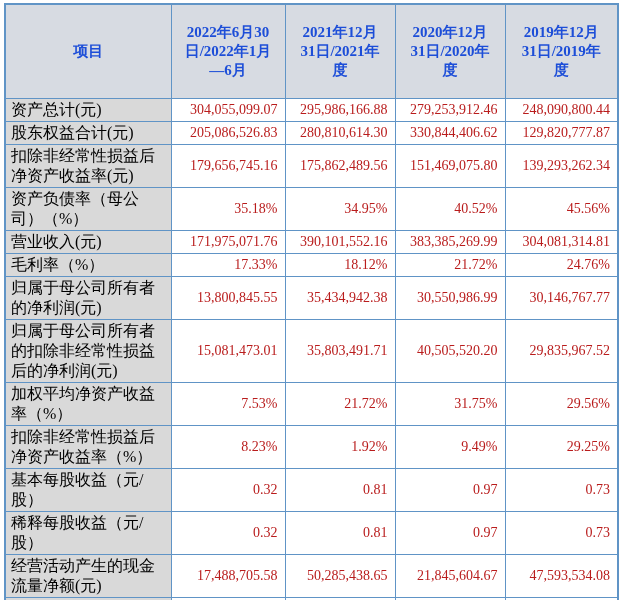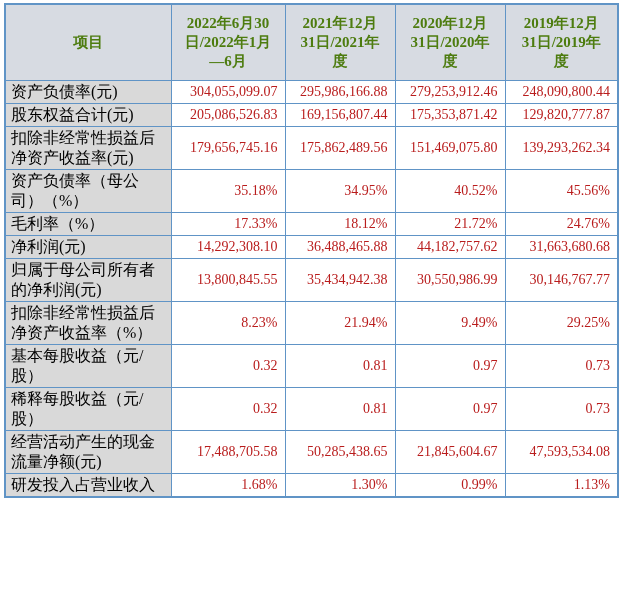--- a/index.html
+++ b/index.html
@@ -35,22 +35,22 @@
   col.c-v2     { width: 110px; }
   col.c-v3     { width: 110px; }
   col.c-v4     { width: 113px; }
   table.fin th {
     background: var(--header-bg, #d7dbe2);
     font-weight: bold;
     font-size: 15px;
     line-height: 19px;
     text-align: center;
     white-space: pre-line;
-    padding: 9px 1px;
-    color: #4d7c0f;
+    padding: 18px 1px;
+    color: #1d4ed8;
   }
   td.label {
     background: var(--label-bg, #d9d9d9);
     font-size: 16px;
     line-height: 20px;
     text-align: left;
     padding: 1px 2px 1px 5px;
     color: #000000;
   }
   td.num {
@@ -85,72 +85,86 @@
 31日/2021年
 度</th>
       <th>2020年12月
 31日/2020年
 度</th>
       <th>2019年12月
 31日/2019年
 度</th>
     </tr>
     <tr>
-      <td class="label">资产负债率(元)</td>
+      <td class="label">资产总计(元)</td>
       <td class="num">304,055,099.07</td>
       <td class="num">295,986,166.88</td>
       <td class="num">279,253,912.46</td>
       <td class="num">248,090,800.44</td>
     </tr>
     <tr>
       <td class="label">股东权益合计(元)</td>
       <td class="num">205,086,526.83</td>
-      <td class="num">169,156,807.44</td>
-      <td class="num">175,353,871.42</td>
+      <td class="num">280,810,614.30</td>
+      <td class="num">330,844,406.62</td>
       <td class="num">129,820,777.87</td>
     </tr>
     <tr>
       <td class="label">扣除非经常性损益后净资产收益率(元)</td>
       <td class="num">179,656,745.16</td>
       <td class="num">175,862,489.56</td>
       <td class="num">151,469,075.80</td>
       <td class="num">139,293,262.34</td>
     </tr>
     <tr>
       <td class="label">资产负债率（母公司）（%）</td>
       <td class="num">35.18%</td>
       <td class="num">34.95%</td>
       <td class="num">40.52%</td>
       <td class="num">45.56%</td>
     </tr>
     <tr>
+      <td class="label">营业收入(元)</td>
+      <td class="num">171,975,071.76</td>
+      <td class="num">390,101,552.16</td>
+      <td class="num">383,385,269.99</td>
+      <td class="num">304,081,314.81</td>
+    </tr>
+    <tr>
       <td class="label">毛利率（%）</td>
       <td class="num">17.33%</td>
       <td class="num">18.12%</td>
       <td class="num">21.72%</td>
       <td class="num">24.76%</td>
-    </tr>
-    <tr>
-      <td class="label">净利润(元)</td>
-      <td class="num">14,292,308.10</td>
-      <td class="num">36,488,465.88</td>
-      <td class="num">44,182,757.62</td>
-      <td class="num">31,663,680.68</td>
     </tr>
     <tr>
       <td class="label">归属于母公司所有者的净利润(元)</td>
       <td class="num">13,800,845.55</td>
       <td class="num">35,434,942.38</td>
       <td class="num">30,550,986.99</td>
       <td class="num">30,146,767.77</td>
     </tr>
     <tr>
+      <td class="label">归属于母公司所有者的扣除非经常性损益后的净利润(元)</td>
+      <td class="num">15,081,473.01</td>
+      <td class="num">35,803,491.71</td>
+      <td class="num">40,505,520.20</td>
+      <td class="num">29,835,967.52</td>
+    </tr>
+    <tr>
+      <td class="label">加权平均净资产收益率（%）</td>
+      <td class="num">7.53%</td>
+      <td class="num">21.72%</td>
+      <td class="num">31.75%</td>
+      <td class="num">29.56%</td>
+    </tr>
+    <tr>
       <td class="label">扣除非经常性损益后净资产收益率（%）</td>
       <td class="num">8.23%</td>
-      <td class="num">21.94%</td>
+      <td class="num">1.92%</td>
       <td class="num">9.49%</td>
       <td class="num">29.25%</td>
     </tr>
     <tr>
       <td class="label">基本每股收益（元/股）</td>
       <td class="num">0.32</td>
       <td class="num">0.81</td>
       <td class="num">0.97</td>
       <td class="num">0.73</td>
     </tr>

